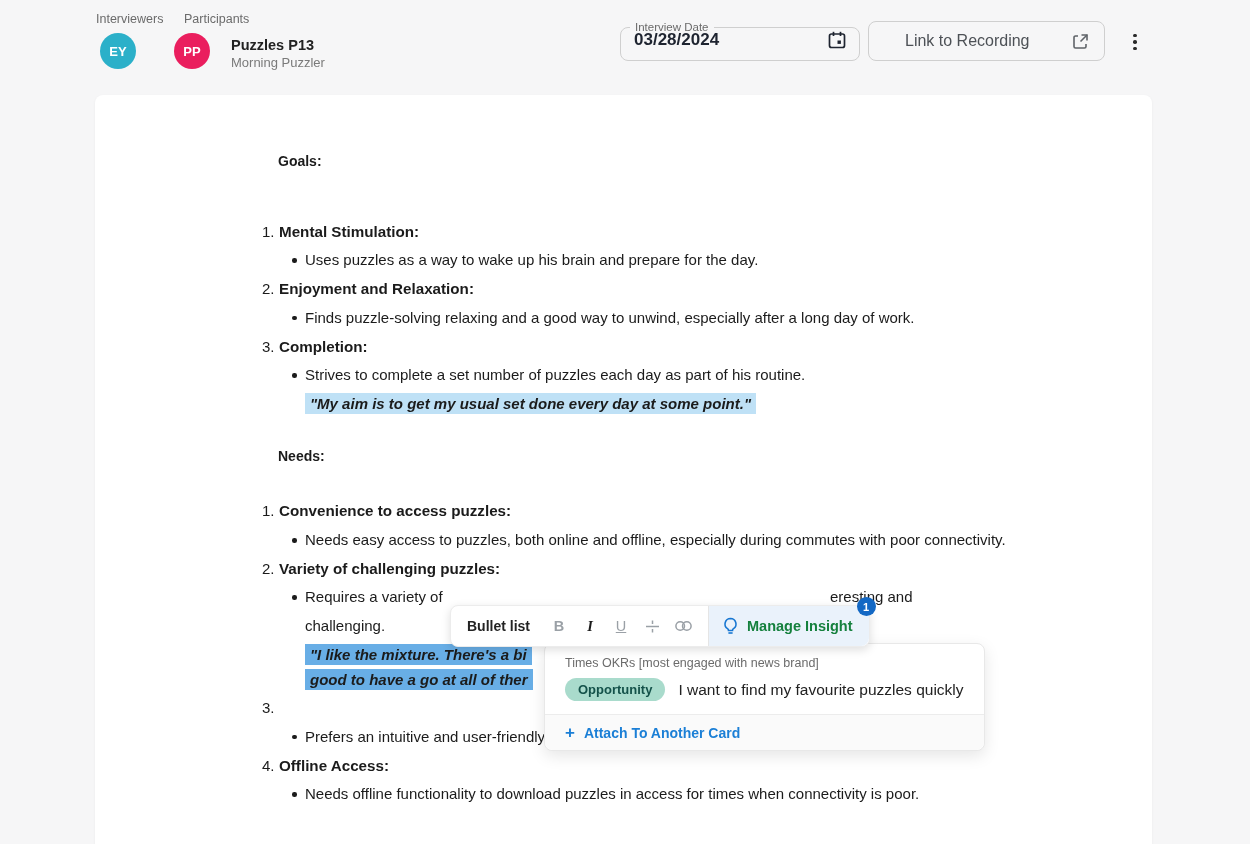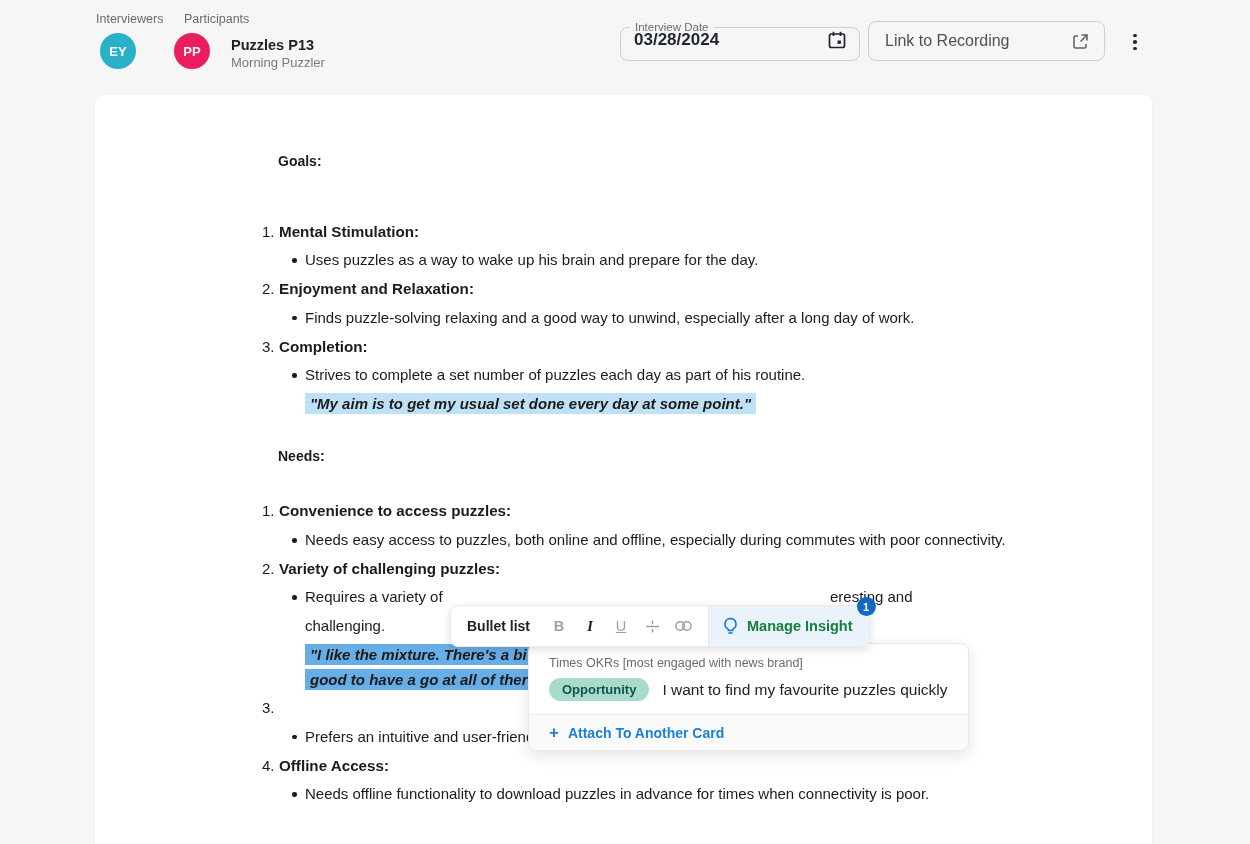--- a/index.html
+++ b/index.html
@@ -27,21 +27,21 @@
   .date-field { padding:0; }
   fieldset.date-field { position:absolute; }
   .date-inner { display:flex; align-items:center; justify-content:space-between;
     padding:0 12px 6px 13px; margin-top:-3px;gap:32px; }
   .date-value { border:none; background:transparent; outline:none; width:150px;
     font-family:inherit; font-size:17px; font-weight:bold; color:#1e2430; }
   .btn-recording { position:absolute; left:868px; top:21px; width:237px; height:40px;
     border:1px solid #cfcfcf; border-radius:8px; background:transparent;
     display:flex; align-items:center; justify-content:space-between;
     padding:0 14px 0 16px; cursor:pointer; }
-  .btn-recording span { font-size:16px; color:#4d5156; }
+  .btn-recording span { font-size:16px; color:#4d5156;margin-left:20px; }
   .kebab { position:absolute; left:1122px; top:27px; width:26px; height:30px;
     display:flex; flex-direction:column; align-items:center; justify-content:center;
     gap:3px; cursor:pointer; }
   .kebab i { width:3.6px; height:3.6px; border-radius:50%; background:#2a2a2a; }
 
   
   .card { position:absolute; left:95px; top:95px; width:1057px; height:749px;
     background:#fff; border-radius:8px 8px 0 0;
     box-shadow:0 1px 3px rgba(0,0,0,.05); }
   .doc { position:relative; padding:52px 0 0 167px; width:930px;
@@ -76,21 +76,21 @@
   .tb-underline { text-decoration:underline; }
   .tb-divider { width:1px; background:#e5e5e5; margin:0; }
   .tb-insight { display:flex; align-items:center; gap:8px; padding:0 16px 0 13px;
     background:#eaf2fb; border-radius:0 8px 8px 0; cursor:pointer; }
   .tb-insight span { font-size:14.5px; font-weight:bold; color:#15803d; }
   .tb-badge { position:absolute; right:-7px; top:-9px; width:19px; height:19px;
     border-radius:50%; background:#1368c4; color:#fff; font-size:11px;
     font-weight:bold; display:flex; align-items:center; justify-content:center; }
 
   
-  .popup { position:absolute; left:528px; top:643px; width:441px; z-index:20;
+  .popup { position:absolute; left:544px; top:643px; width:441px; z-index:20;
     background:#fff; border:1px solid #e8e8e8; border-radius:8px;
     box-shadow:0 5px 16px rgba(0,0,0,.10); }
   .popup-body { padding:12px 20px 13px 20px; }
   .popup-label { font-size:12.5px; color:#6b6b6b; margin-bottom:8px; }
   .popup-row { display:flex; align-items:center; gap:13px; }
   .tag-pill { background:#a9dbcc; color:#14524a; font-size:13px; font-weight:bold;
     padding:4px 13px; border-radius:999px; white-space:nowrap; cursor:pointer; }
   .popup-insight { font-size:15.5px; color:#222; white-space:nowrap;
     overflow:hidden; }
   .popup-footer { border-top:1px solid #ececec; background:#fafafa;
@@ -199,21 +199,21 @@
 
     <div class="item-title">
       <span class="num">3.</span>
     </div>
     <div class="bullet">Prefers an intuitive and user-friendly interface with easily accessible tools and features.</div>
 
     <div class="item-title">
       <span class="num">4.</span>
       <b>Offline Access:</b>
     </div>
-    <div class="bullet">Needs offline functionality to download puzzles in advance for times when connectivity is poor.</div>
+    <div class="bullet">Needs offline functionality to download puzzles in access for times when connectivity is poor.</div>
 
   </div>
 </div>
 
 <div class="toolbar">
   <div class="tb-block">Bullet list</div>
   <div class="tb-icons">
     <div class="tb-btn tb-bold">B</div>
     <div class="tb-btn tb-italic">I</div>
     <div class="tb-btn tb-underline">U</div>

